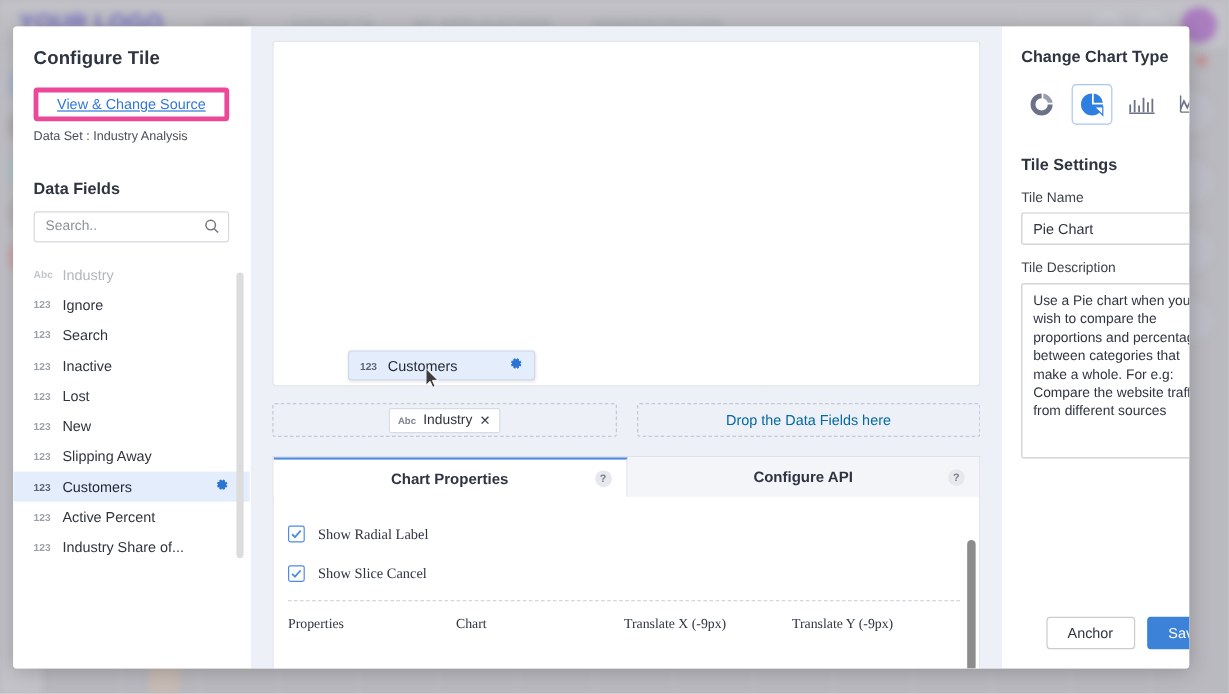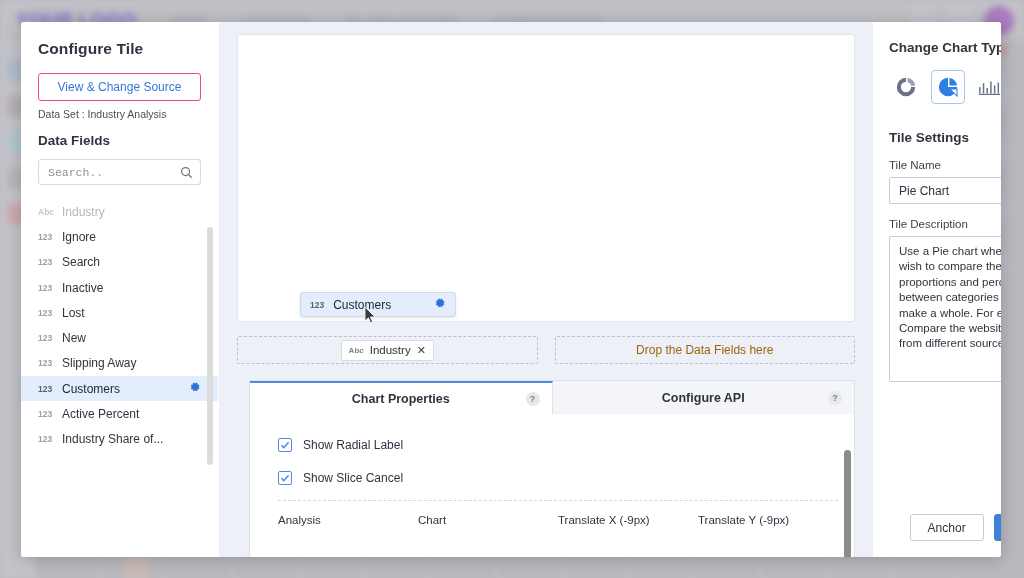--- a/index.html
+++ b/index.html
@@ -41,45 +41,45 @@
   .bg-dot { position:absolute; right:18px; top:46px; width:9px; height:9px; border-radius:50%; background:#c98a8a; }
   .bg-chartarea { position:absolute; left:34px; right:60px; bottom:0; height: 120px; }
   .bg-grid { position:absolute; inset:0; 
     background-image: linear-gradient(to right, rgba(255,255,255,.35) 1px, transparent 1px);
     background-size: 66px 100%; }
   .bg-tick { position:absolute; left: 58px; bottom: 38px; color:#9b9ba0; font-size:13px; }
   .bg-bar { position:absolute; bottom:0; width: 26px; background:#cbbdb4; }
 
   
   #modal {
-    position: absolute; left: 21px; top: 22px; width: 980px; height: 535px;
+    position: absolute; left: 11px; top: 22px; width: 980px; height: 535px;
     background:#fff; border-radius: 3px;
     box-shadow: 0 2px 18px rgba(0,0,0,.22);
     display: flex; overflow: hidden;
   }
 
   
   .sidebar {
     width: 198px; flex: 0 0 198px; background:#fff; padding: 18px 0 0 0;
     position: relative; border-right: 1px solid #fff;
   }
   .sb-pad { padding: 0 17px; }
   .panel-title { font-size: 15.5px; font-weight: 700; color:#2f3440; letter-spacing:.1px; }
   .src-btn {
     margin-top: 15px; width: 100%; height: 28px;
-    border: 1px solid #ec4899; border-radius: 3px; background:#fff;
+    border: 4px solid #ec4899; border-radius: 3px; background:#fff;
     color:#3377d6; font-size: 12px; font-family:inherit; cursor:pointer;
-    display:flex; align-items:center; justify-content:center;
+    display:flex; align-items:center; justify-content:center;text-decoration:underline;
   }
   .dataset-line { margin-top: 7px; font-size: 10.5px; color:#4a4f59; }
-  .fields-title { margin-top: 13px; font-size: 13.5px; font-weight: 700; color:#2f3440; }
+  .fields-title { margin-top: 30px; font-size: 13.5px; font-weight: 700; color:#2f3440; }
   .search-wrap { margin-top: 11px; position: relative; }
   .search-input {
     width: 100%; height: 26px; border: 1px solid #d6d9de; border-radius: 3px;
-    padding: 0 8px 0 9px; font-size: 11.5px; color:#555; font-family: Liberation Mono, monospace; outline:none;
+    padding: 0 8px 0 9px; font-size: 11.5px; color:#555; font-family: Liberation Sans, sans-serif; outline:none;
   }
   .search-input::placeholder { color:#8d9199; }
   .search-icon { position:absolute; right: 8px; top: 6px; color:#6f737b; }
 
   .field-list { margin-top: 14px; position: relative; }
   .field-row {
     display:flex; align-items:center; gap: 9px;
     height: 25.3px; padding: 0 17px; cursor: pointer; font-size: 12px; color:#30343d;
   }
   .field-row .ftype { font-size: 8.5px; color:#9aa0a8; font-weight:700; width: 15px; }
@@ -110,45 +110,45 @@
   }
   .drag-chip .ftype { font-size: 8.5px; color:#5b6270; font-weight:700; }
   .drag-chip .chip-gear { margin-left:auto; color:#2a74d4; font-size:12px; }
   .cursor-arrow { position:absolute; left: 127px; top: 272px; width: 12px; height: 18px; }
 
   .dropzones { display:flex; gap: 17px; margin-top: 14px; }
   .dropzone {
     flex: 1 1 0; height: 28px; border: 1px dashed #b9bfd2; border-radius: 2px;
     display:flex; align-items:center; justify-content:center;
   }
-  .dz-empty-text { font-size: 12px; color:#a16207; }
+  .dz-empty-text { font-size: 12px; color:#0369a1; }
   .field-chip {
     display:flex; align-items:center; gap:6px; height:21px; padding: 0 7px;
     background:#fff; border:1px solid #d8dbe3; border-radius: 2px; font-size: 11.5px; color:#2e323b;
   }
   .field-chip .ftype { font-size: 8px; color:#7e838c; font-weight:700; }
   .chip-x { color:#3b4049; font-size: 11px; cursor:pointer; }
 
   .tabs-panel {
     margin-top: 16px; flex: 1 1 auto; background:#fff;
-    border:1px solid #e0e2ea; border-bottom:none; position: relative; overflow: hidden; margin-left: 12px;
+    border:1px solid #e0e2ea; border-bottom:none; position: relative; overflow: hidden;
   }
   .tabs-row { display:flex; height: 33px; background:#f4f5f9; }
   .tab {
     flex: 1 1 0; display:flex; align-items:center; justify-content:center; position: relative;
     font-size: 12.5px; color:#2f3440; font-weight: 700; cursor: pointer;
     border-right: 1px solid #e0e2ea; background:#f4f5f9;
   }
   .tab.active { background:#fff; border-top: 2px solid #4f8ce0; }
   .tab:last-child { border-right: none; }
   .tab .help {
     position:absolute; right: 12px; width: 14px; height:14px; border-radius:50%;
     background:#e6e8ee; color:#7a7f89; font-size: 9px; display:flex; align-items:center; justify-content:center;
   }
-  .tab-body { padding: 20px 16px 0 28px; position: relative; height: calc(100% - 33px); }
+  .tab-body { padding: 20px 16px 0 12px; position: relative; height: calc(100% - 33px); font-family: Liberation Serif, serif; }
   .check-row { display:flex; align-items:center; gap:11px; height: 22px; margin-bottom: 11px; cursor:pointer; }
   .checkbox {
     width: 14px; height: 14px; border:1px solid #4f8ce0; border-radius:2px; background:#fff;
     display:flex; align-items:center; justify-content:center;
   }
   .checkbox svg { display:block; }
   .check-label { font-size: 12px; color:#2f3440; }
   .hr-dashed { border-top: 1px dashed #d3d6de; margin: 9px 0 13px 0; }
   .legend-title { font-size: 13px; font-weight:700; color:#2f3440; margin-bottom: 10px; }
   .legend-cols { display:flex; font-size: 11.5px; color:#2f3440; }
@@ -350,21 +350,21 @@
         <div class="check-row">
           <span class="checkbox">
             <svg width="10" height="10" viewBox="0 0 10 10">
                 <path d="M1.4 5.2 L3.8 7.6 L8.6 2.2" fill="none" stroke="#4f8ce0" stroke-width="1.5"></path>
               </svg>
           </span>
           <span class="check-label">Show Slice Cancel</span>
         </div>
         <div class="hr-dashed"></div>
         <div class="legend-cols">
-          <div>Analysis</div>
+          <div>Properties</div>
           <div>Chart</div>
           <div>Translate X (-9px)</div>
           <div>Translate Y (-9px)</div>
         </div>
         <div class="panel-scroll-track"></div>
         <div class="panel-scroll"></div>
       </div>
     </div>
   </div>
 

